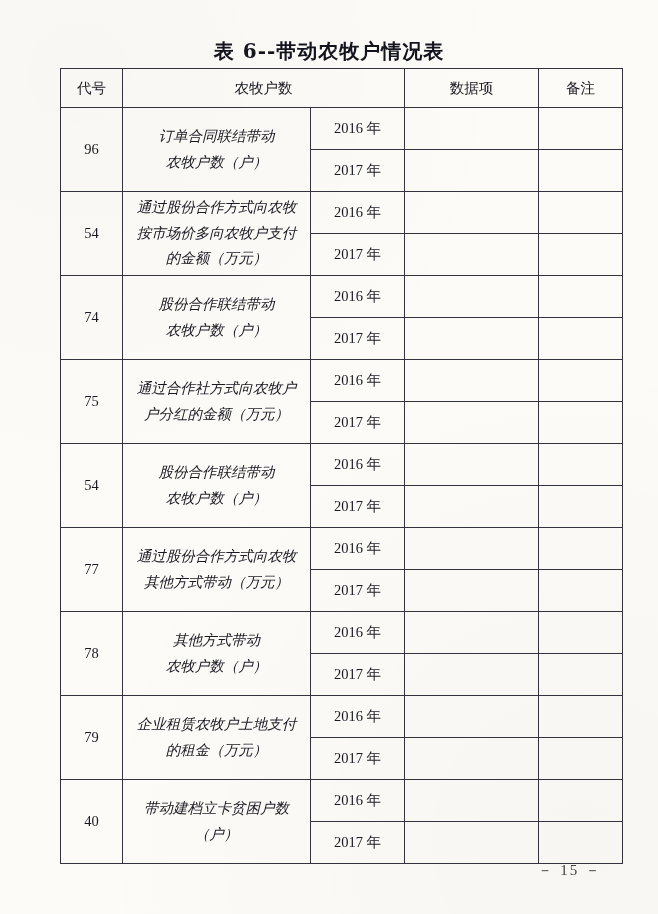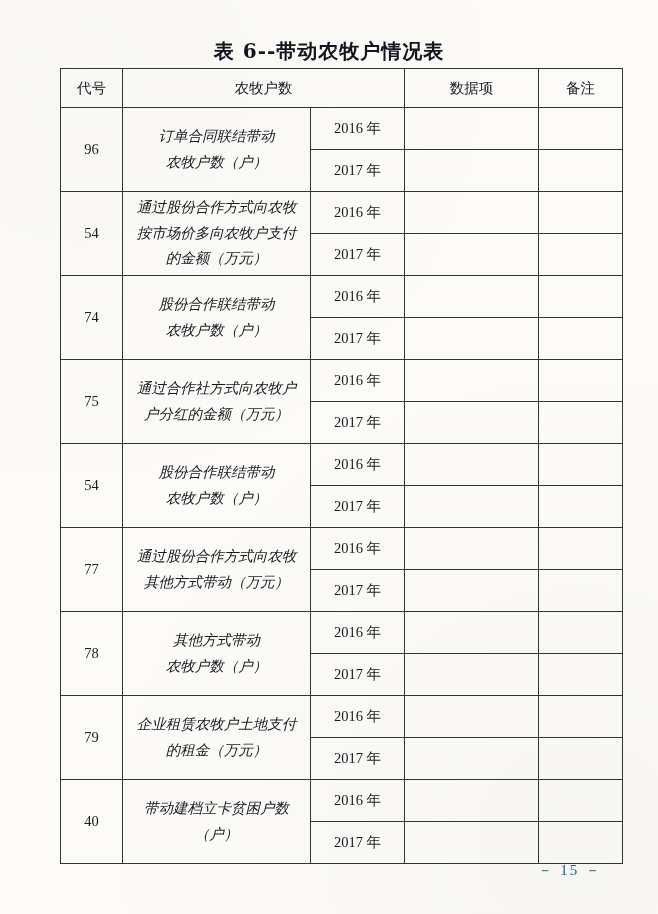--- a/index.html
+++ b/index.html
@@ -94,21 +94,21 @@
   }
   td.data-cell, td.note-cell {
     height: 41px;
   }
   .page-number {
     position: absolute;
     right: 56px;
     bottom: 34px;
     font-size: 15px;
     letter-spacing: 2px;
-    color: #0369a1;
+    color: #404040;
     font-family: "Liberation Serif", serif;
   }
 </style>
 </head>
 <body>
 
 <div class="page">
 
   <div class="doc-title">表 6--带动农牧户情况表</div>
 

